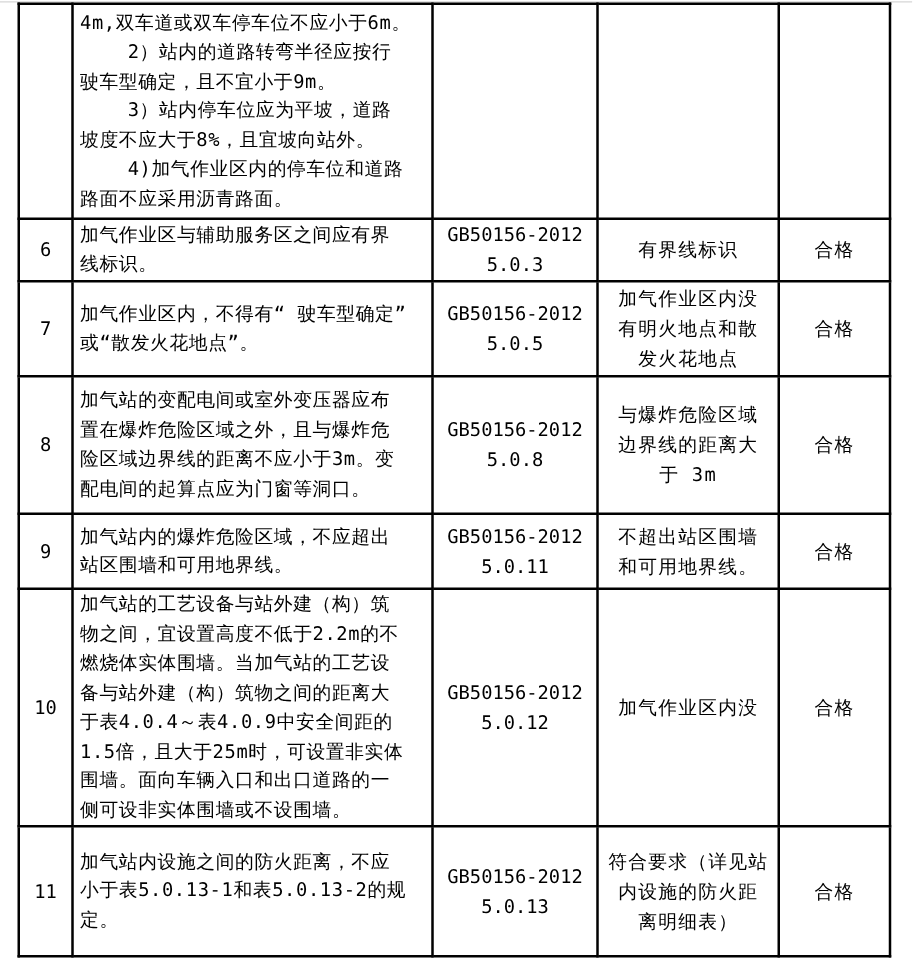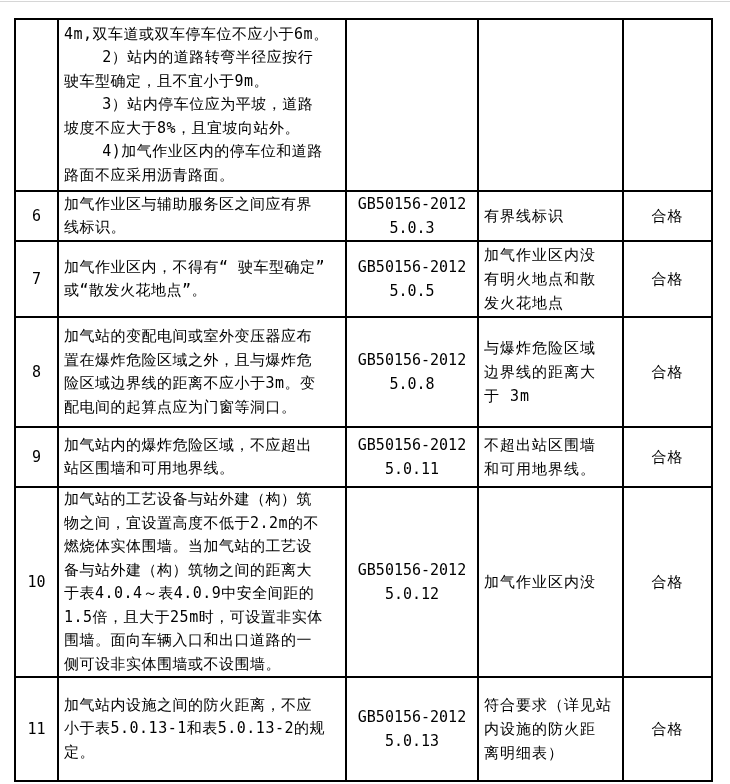--- a/index.html
+++ b/index.html
@@ -20,21 +20,21 @@
     position: absolute;
     top: 1px;
     left: 0;
     width: 730px;
     height: 1px;
     background: #d6d6d6;
   }
   table.inspection {
     position: absolute;
     left: 14px;
-    top: 18px;
+    top: 2px;
     width: 697px;
     border-collapse: collapse;
     table-layout: fixed;
   }
   table.inspection td {
     border: 2px solid #000000;
     vertical-align: middle;
     font-size: 15px;
     padding: 0 5px;
     overflow: hidden;
@@ -62,21 +62,21 @@
   .c-ref {
     text-align: center;
     white-space: pre-wrap;
     line-height: 24px;
     padding: 0 2px;
   }
   .c-find {
     white-space: pre-wrap;
     line-height: 24px;
     letter-spacing: 1px;
-    text-align: left;
+    text-align: center;
     padding: 0 5px;
   }
   .c-res {
     text-align: center;
     letter-spacing: 1px;
   }
 </style>
 </head>
 <body>
 

